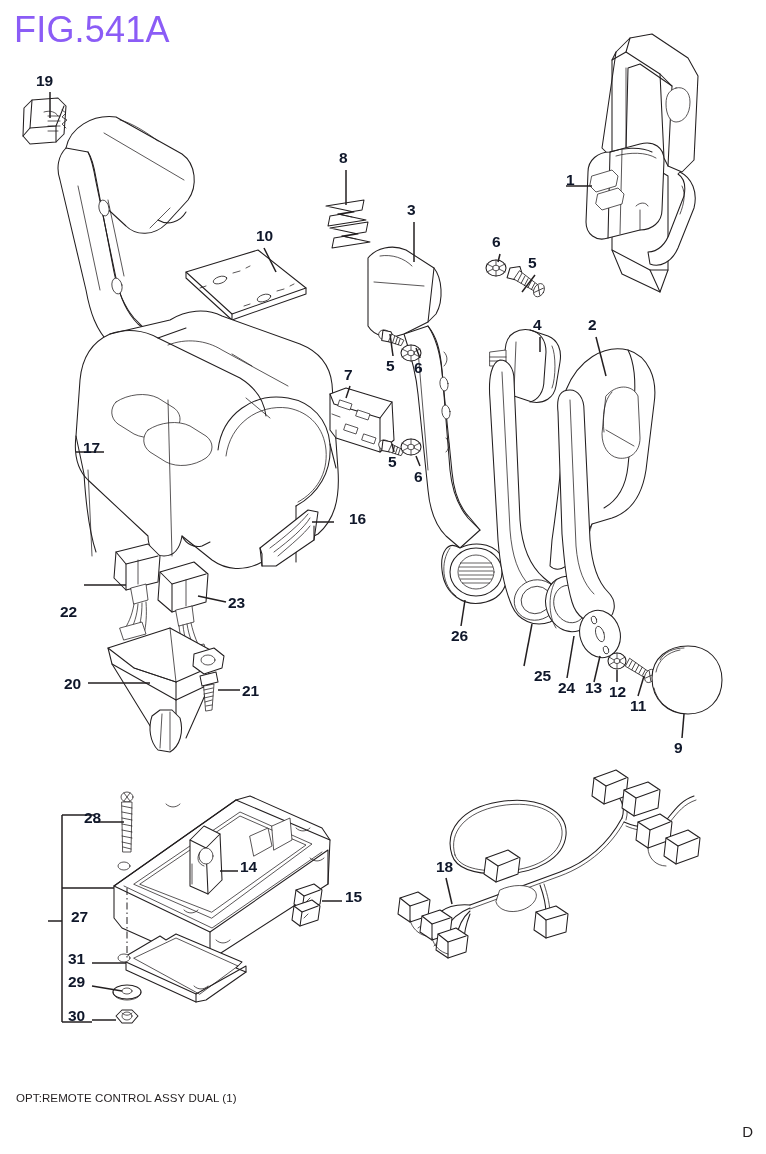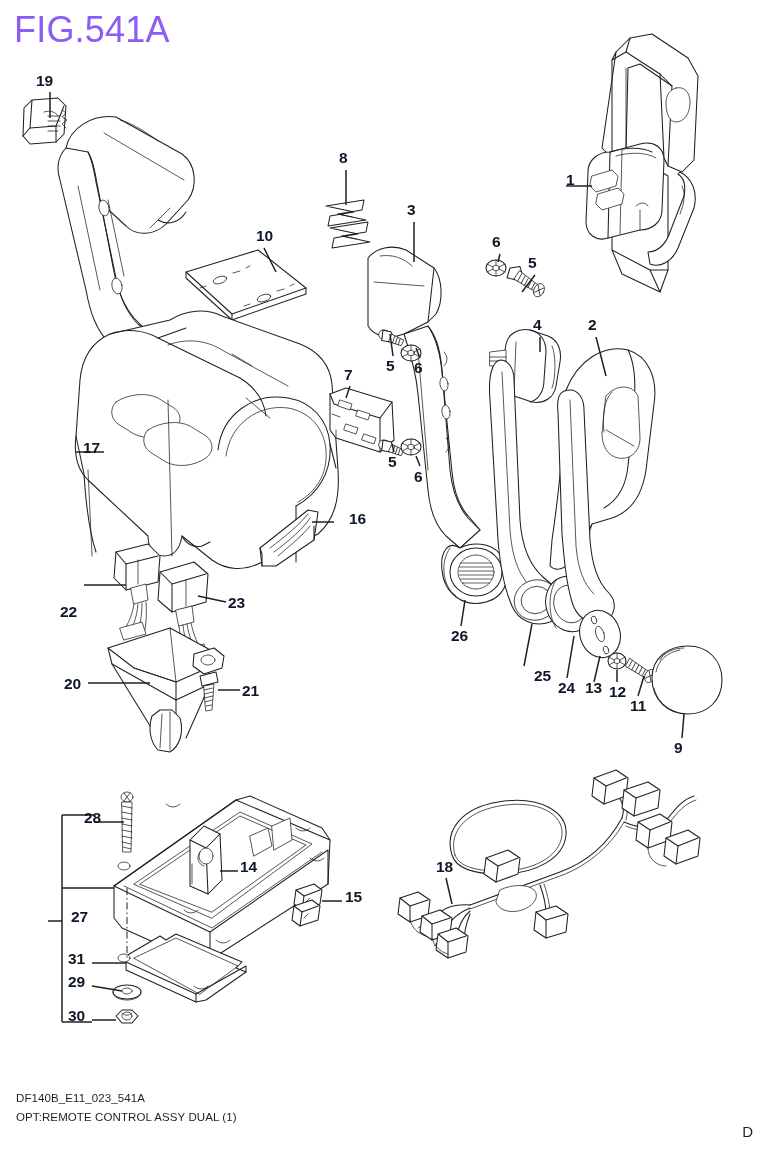--- a/index.html
+++ b/index.html
@@ -649,18 +649,17 @@
   <div class="callout" style="left:84px;top:810px;">28</div>
   <div class="callout" style="left:240px;top:859px;">14</div>
   <div class="callout" style="left:345px;top:889px;">15</div>
   <div class="callout" style="left:36px;top:909px;margin-left:35px;">27</div>
   <div class="callout" style="left:68px;top:951px;">31</div>
   <div class="callout" style="left:68px;top:974px;">29</div>
   <div class="callout" style="left:68px;top:1008px;">30</div>
   <div class="callout" style="left:436px;top:859px;">18</div>
 
   <div id="footer">
-    <div>DF140B_E11_023_541A</div>
     <div>OPT:REMOTE CONTROL ASSY DUAL (1)</div>
   </div>
 
   <div id="corner-mark">D</div>
 </div>
 
 </body></html>

